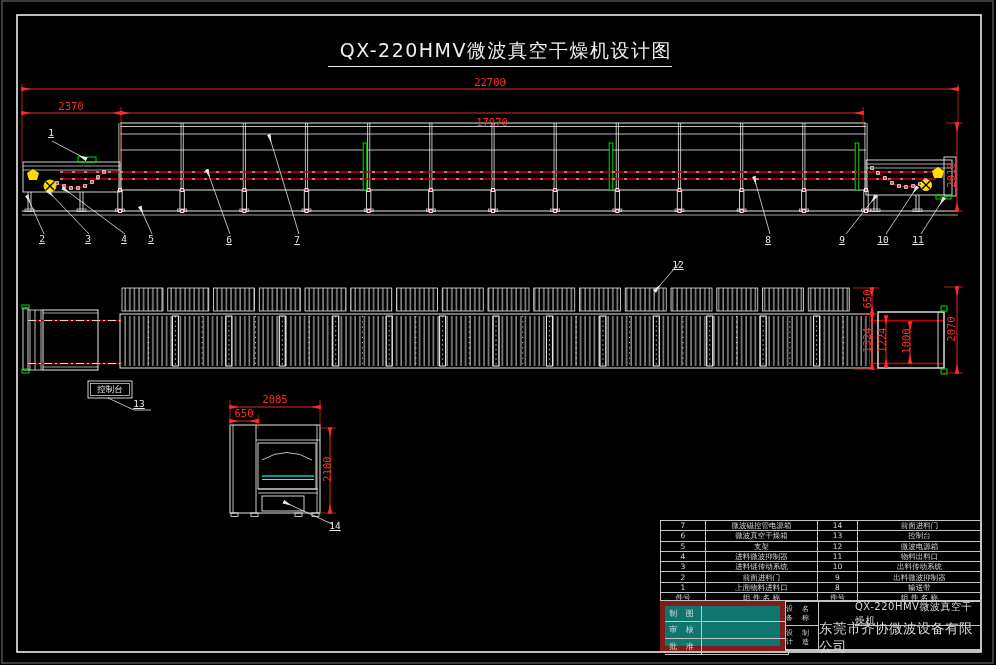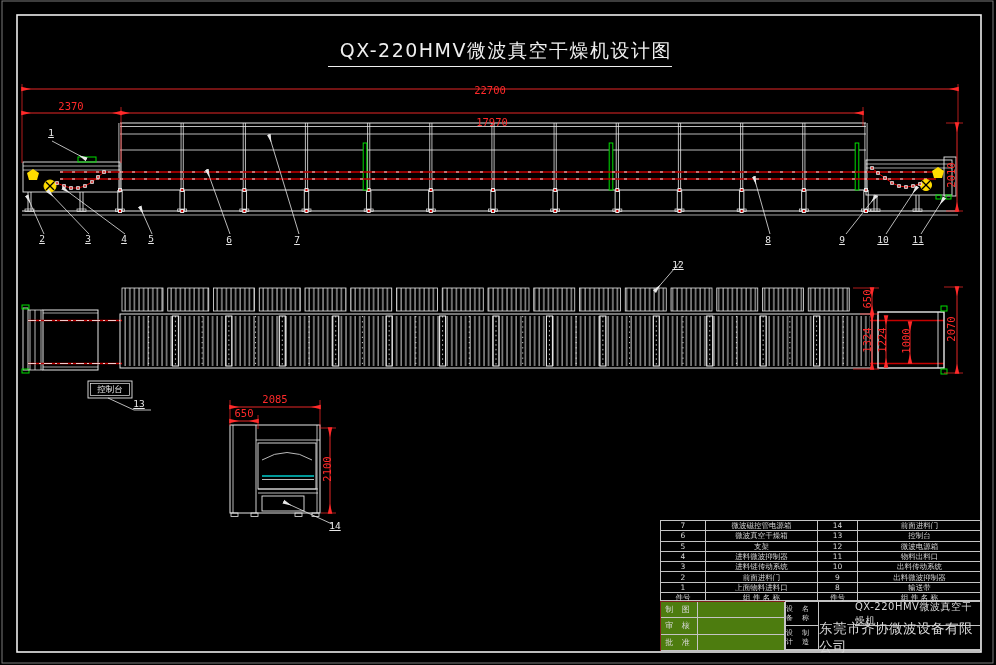--- a/index.html
+++ b/index.html
@@ -20,21 +20,21 @@
   .ptable{position:absolute;left:660px;top:520px;width:321px;height:81px;display:grid;
           grid-template-columns:45px 112px 40px 124px;
           grid-template-rows:repeat(7,10.3px) 8.9px;
           border:1px solid #c4c4c4;box-sizing:border-box;background:#000;}
   .ptable>div{border-right:1px solid #c4c4c4;border-bottom:1px solid #c4c4c4;
           color:#d8d8d8;font-size:7.5px;line-height:9px;display:flex;
           align-items:center;justify-content:center;overflow:hidden;}
   
   .tb-left{position:absolute;left:660px;top:601px;width:125px;height:50px;display:grid;
           grid-template-columns:37px 87px;grid-template-rows:repeat(3,16.3px);
-          border:1px solid #7f1d1d;box-sizing:border-box;background:#4d7c0f;}
+          border:5px solid #7f1d1d;box-sizing:border-box;background:#0f766e;}
   .tb-left>div{border-right:1px solid #c4c4c4;border-bottom:1px solid #c4c4c4;
           color:#d8d8d8;font-size:8px;display:flex;align-items:center;justify-content:center;
           letter-spacing:3px;}
   .tb-right{position:absolute;left:785px;top:601px;width:196px;height:50px;display:grid;
           grid-template-columns:33px 162px;grid-template-rows:repeat(2,24px);
           border:1px solid #c4c4c4;box-sizing:border-box;background:#000;}
   .tb-right>div{border-right:1px solid #c4c4c4;border-bottom:1px solid #c4c4c4;
           color:#d8d8d8;display:flex;align-items:center;justify-content:center;}
   .lbl2{flex-direction:row;font-size:7px;line-height:9px;letter-spacing:2px;}
   .devname{color:#efefef;font-size:10px;letter-spacing:.5px;margin-left:36px;}
@@ -424,21 +424,21 @@
     <line x1="846" y1="234" x2="876" y2="196" marker-end="url(#wa)"></line>
     <line x1="886" y1="234" x2="917" y2="187" marker-end="url(#wa)"></line>
     <line x1="921" y1="234" x2="944" y2="198" marker-end="url(#wa)"></line>
     <line x1="681" y1="261" x2="655" y2="291" marker-end="url(#wa)"></line>
     <line x1="332" y1="524" x2="284" y2="502" marker-end="url(#wa)"></line>
   </g>
 </svg>
 
 <div class="drawing-title">QX-220HMV微波真空干燥机设计图</div>
 
-<span class="txt dim" style="left:460px;top:84px;width:60px;">22700</span>
+<span class="txt dim" style="left:460px;top:76px;width:60px;">22700</span>
 <span class="txt dim" style="left:41px;top:100px;width:60px;text-align:center;">2370</span>
 <span class="txt dim" style="left:462px;top:116px;width:60px;">17970</span>
 <span class="txt dim rot" style="left:921px;top:169px;width:60px;">2010</span>
 <span class="txt dim rot" style="left:837px;top:293px;width:60px;">650</span>
 <span class="txt dim rot" style="left:837px;top:334px;width:60px;">1324</span>
 <span class="txt dim rot" style="left:852px;top:334px;width:60px;">1224</span>
 <span class="txt dim rot" style="left:876px;top:335px;width:60px;">1000</span>
 <span class="txt dim rot" style="left:921px;top:323px;width:60px;">2070</span>
 <span class="txt dim" style="left:245px;top:393px;width:60px;">2085</span>
 <span class="txt dim" style="left:224px;top:407px;width:40px;">650</span>

